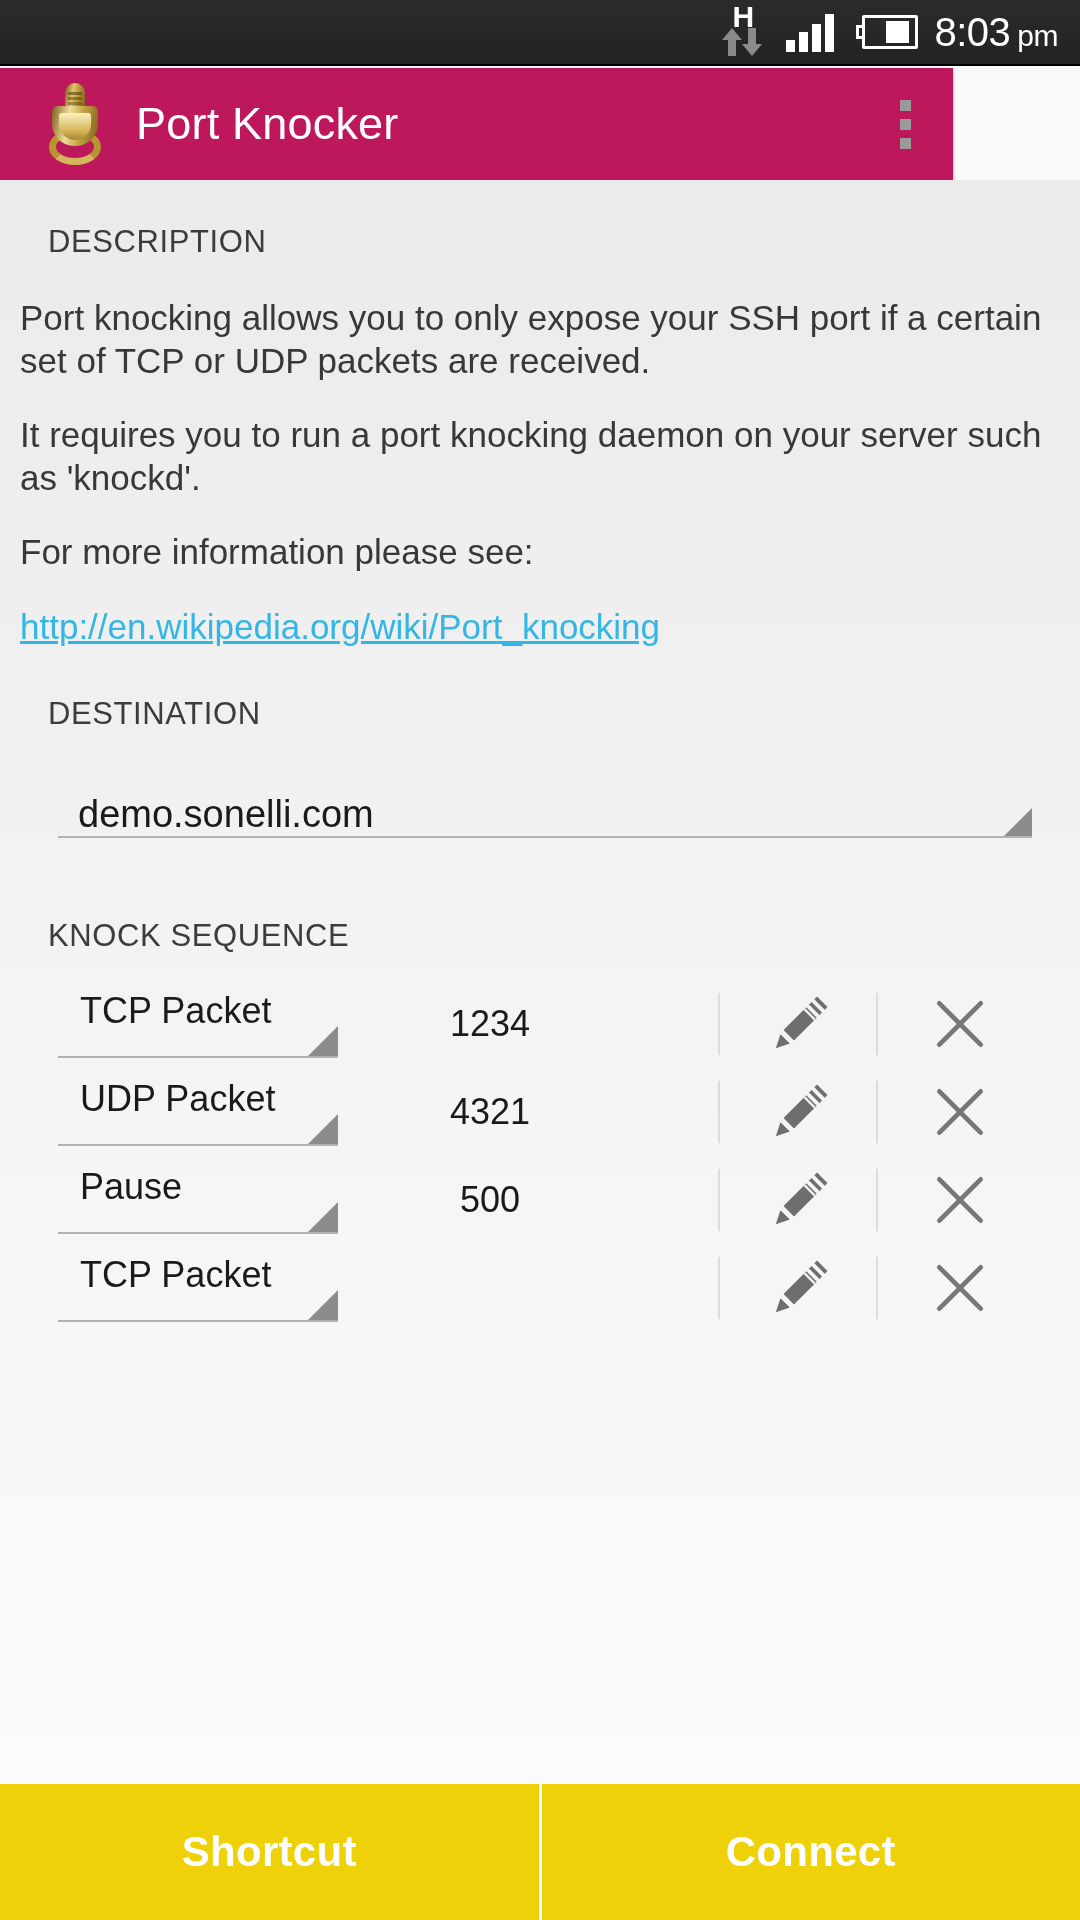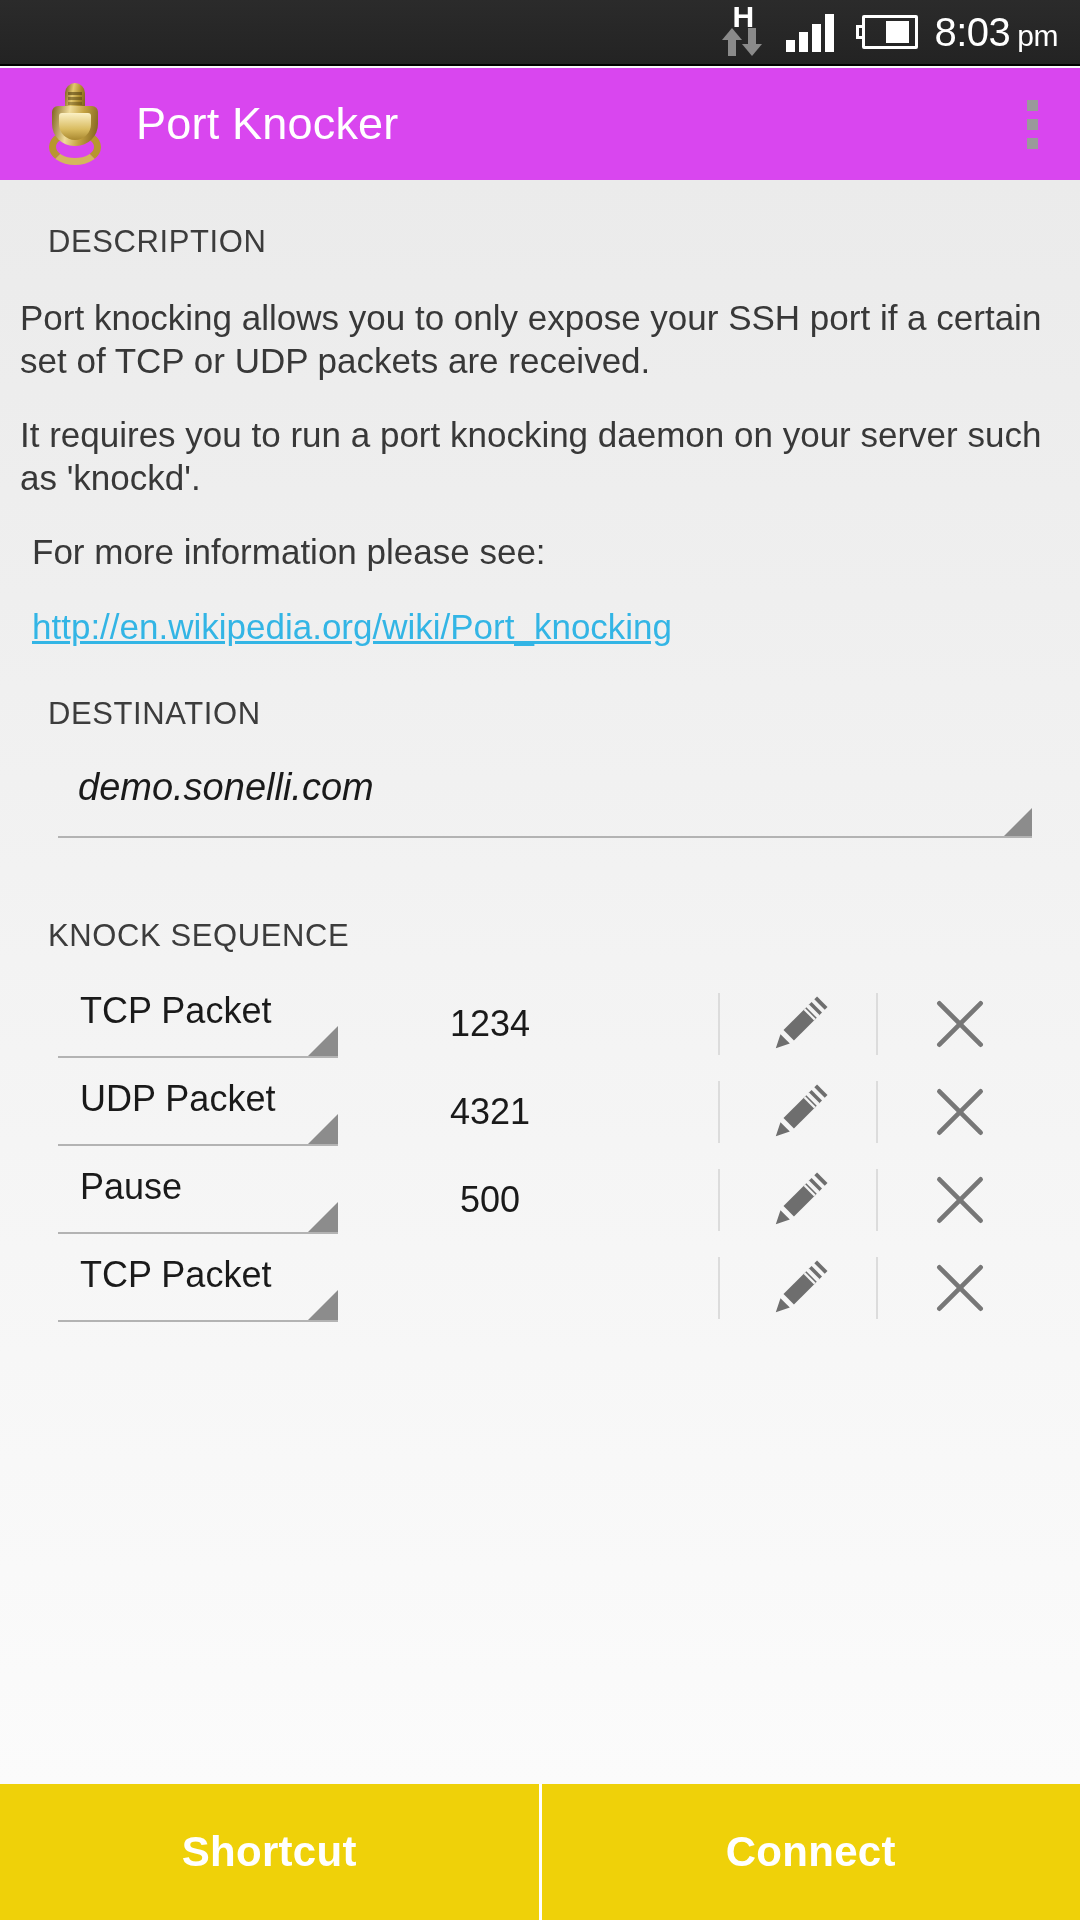--- a/index.html
+++ b/index.html
@@ -65,22 +65,22 @@
   #battery-icon .fill{
     position:absolute; right:9px; top:6px; width:23px; height:22px; background:#fff;
   }
 
   #clock{ color:#fff; font-size:40px; line-height:1; letter-spacing:-0.5px; }
   #clock .ampm{ font-size:30px; margin-left:7px; }
 
   
   #action-bar{
     position:absolute; top:68px; left:0;
-    width:1080px; height:112px;
-    background:#d946ef;
+    width:953px; height:112px;
+    background:#be185d;
     display:flex; align-items:center;
     box-shadow:0 2px 3px rgba(0,0,0,.35);
   }
   #app-icon{ position:relative; width:54px; height:82px; margin-left:48px; flex:none; }
   #app-icon .knob{
     position:absolute; left:17px; top:0; width:20px; height:26px;
     background:linear-gradient(100deg,#6e5416,#e3c76d 38%,#ab8a2c 70%,#7a5f1c);
     border-radius:10px 10px 4px 4px;
   }
   #app-icon .knob:after{
@@ -123,33 +123,33 @@
   .section-header{
     font-size:31px; font-weight:normal; color:#3c3c3c;
     letter-spacing:.6px; padding-left:48px;
   }
   .para{
     font-size:35px; color:#383838; line-height:1.24;
     padding:0 20px; margin-top:30px;
   }
   #desc-header{ padding-top:44px; }
   #desc-p1{ margin-top:36px; }
-  #link-line{ padding:0 32px; margin-top:30px; }
+  #link-line{ padding:0 20px; margin-top:30px; }
   #link-line .lead{ font-size:35px; color:#383838; display:block; line-height:1.24; }
   #wiki-link{
     font-size:35px; color:#33b5e5; text-decoration:underline;
     display:block; line-height:1.24; word-break:break-all;margin-top:32px;
   }
 
   #dest-header{ margin-top:48px; }
   
   .spinner{
     position:relative; height:72px;
     border-bottom:2px solid #b3b3b3;
-    display:flex; align-items:flex-start;font-style:italic;
+    display:flex; align-items:flex-end;
   }
   .spinner .val{ font-size:38px; color:#1a1a1a; }
   .spinner .caret{
     position:absolute; right:0; bottom:0;
     width:0; height:0;
     border-left:28px solid transparent;
     border-bottom:28px solid #8c8c8c;
   }
   #dest-spinner{ margin:34px 48px 0 58px; width:auto; padding-left:20px; }
 

